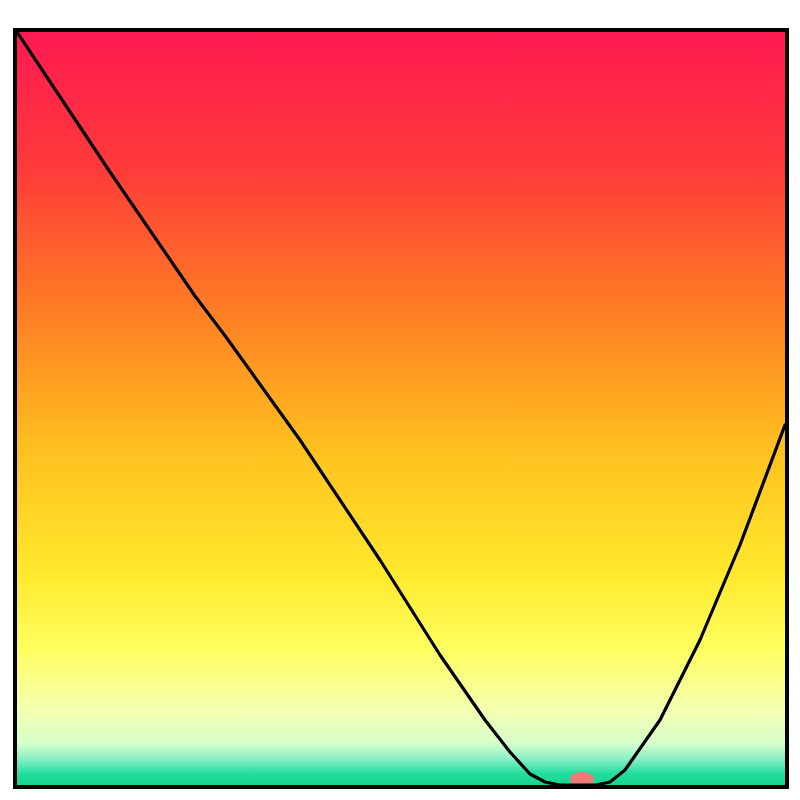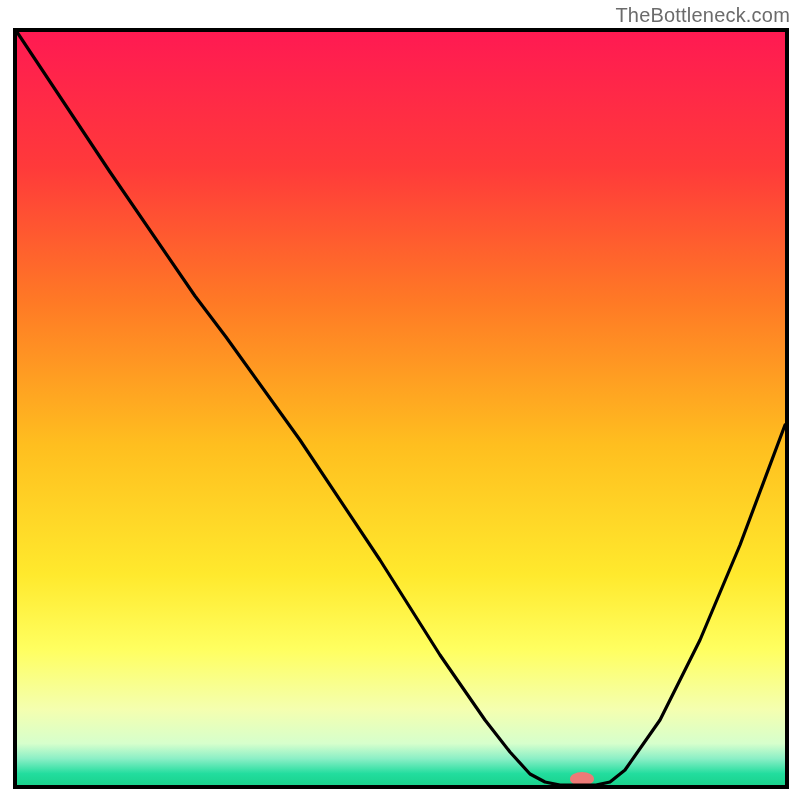--- a/index.html
+++ b/index.html
@@ -32,21 +32,20 @@
   svg {
     position: absolute;
     left: 0;
     top: 0;
   }
 </style>
 </head>
 <body>
 
 <div class="outer">
-  <div class="watermark">TheBottleneck.com</div>
 
   <svg id="plot" width="800" height="800" viewBox="0 0 800 800" preserveAspectRatio="none">
     <defs>
       <linearGradient id="bg-grad" x1="0" y1="0" x2="0" y2="1">
           <stop offset="0%" stop-color="#ff1a52"></stop>
           <stop offset="18%" stop-color="#ff3a3a"></stop>
           <stop offset="36%" stop-color="#ff7a25"></stop>
           <stop offset="55.00000000000001%" stop-color="#ffbf1f"></stop>
           <stop offset="72%" stop-color="#ffe92d"></stop>
           <stop offset="82%" stop-color="#ffff60"></stop>

